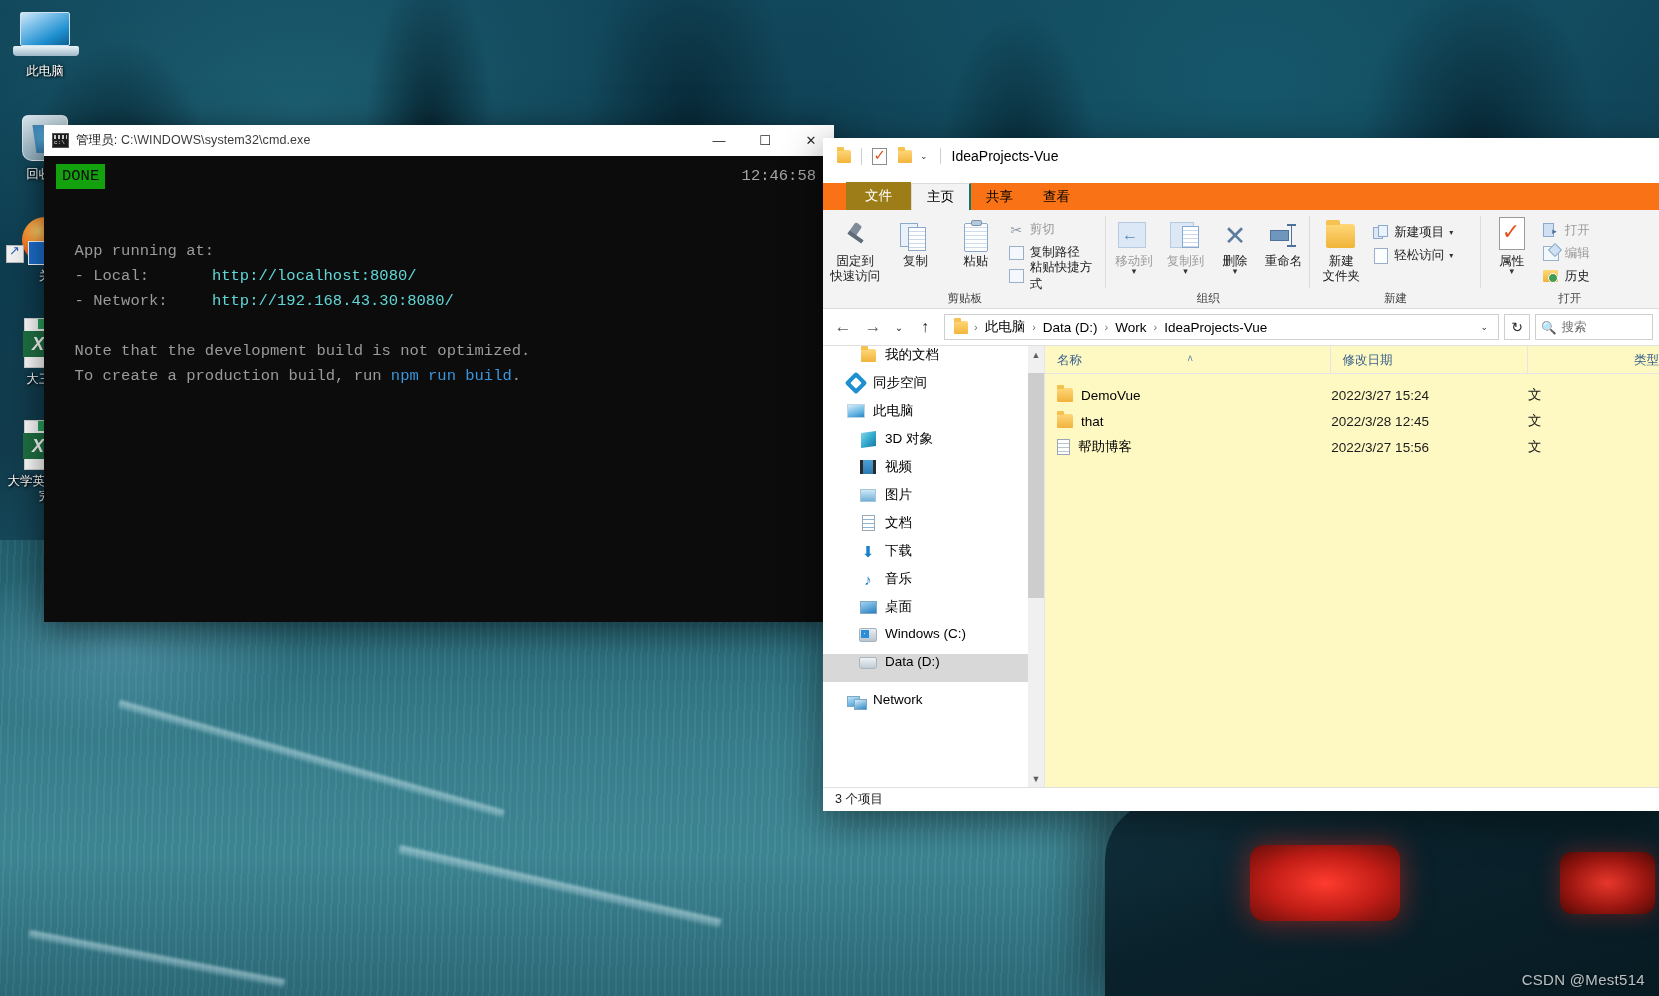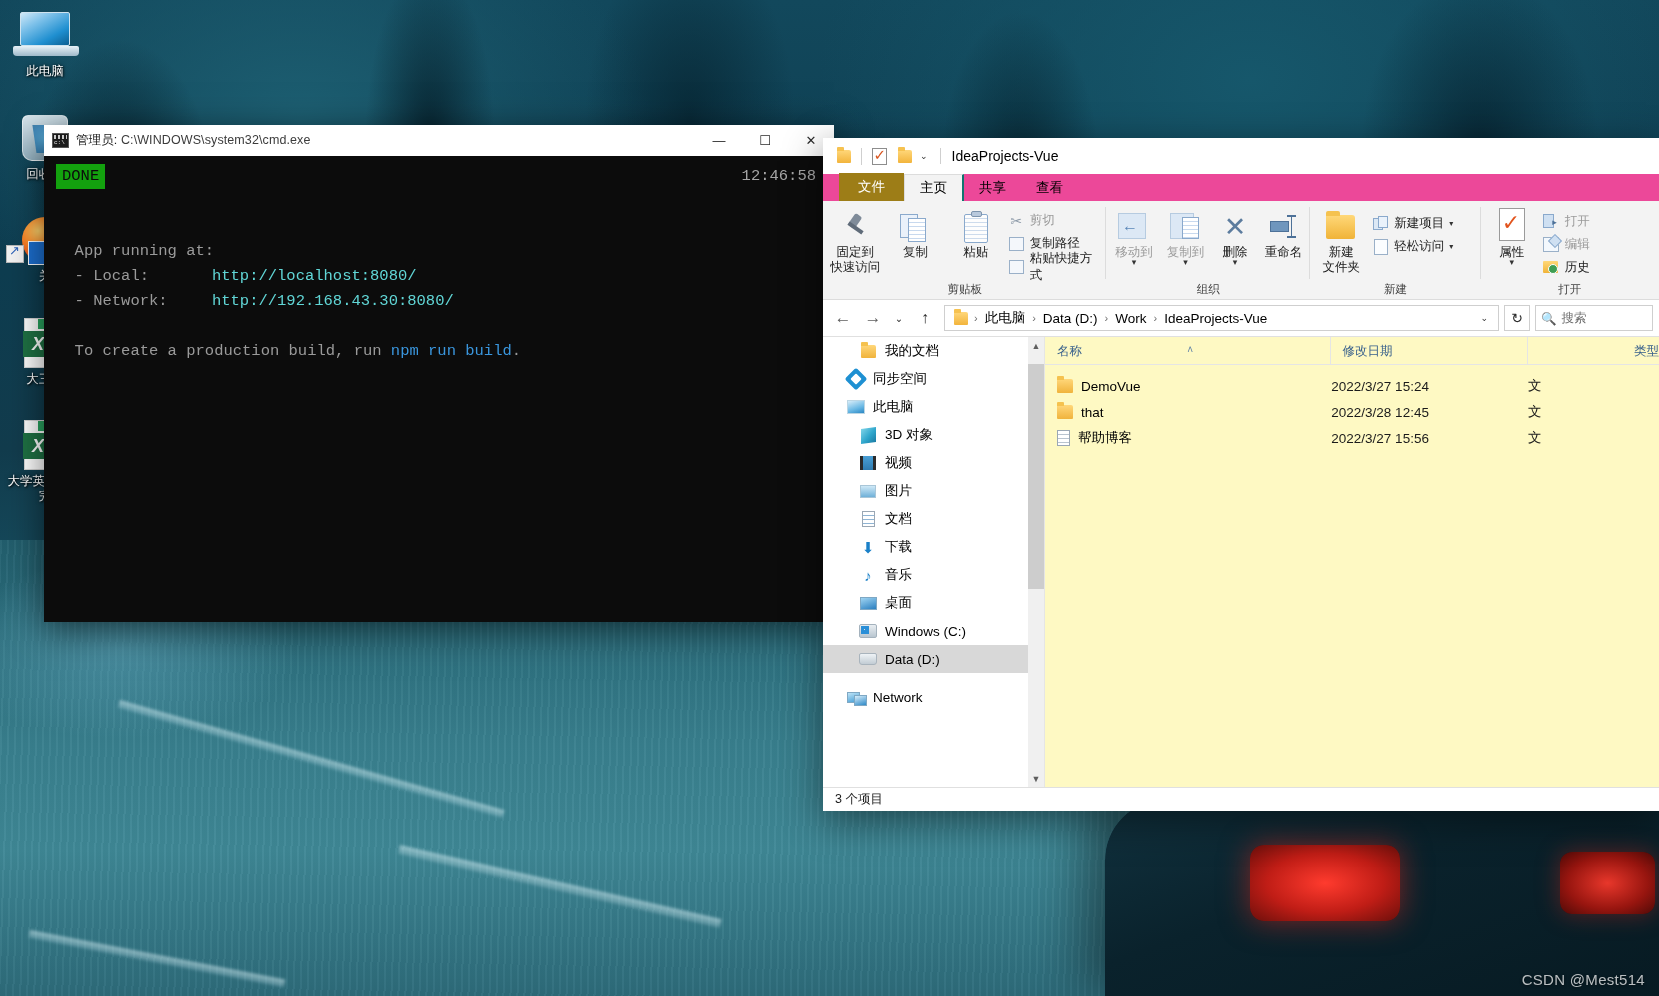--- a/index.html
+++ b/index.html
@@ -196,21 +196,21 @@
   .chk-ico {
     width: 15px; height: 17px; border: 1px solid #8d8d8d; position: relative; background:#fff;
   }
   .chk-ico:after {
     content:'✓'; position:absolute; left:1px; top:-3px; font-size: 15px; color:#d9541e; font-weight:bold;
   }
   .dd-caret { font-size: 9px; color: #333; padding: 0 2px; }
   .exp-title-text { font-size: 14px; color: #000; margin-left: 10px;
     padding-left: 11px; border-left: 1px solid #cfcfcf; line-height: 16px; }
 
-  .exp-tabs { height: 27px; background: #ec4899; display: flex; align-items: flex-end; padding-left: 16px; }
+  .exp-tabs { height: 27px; background: #f97316; display: flex; align-items: flex-end; padding-left: 23px; margin-top: 9px; }
   .exp-tab {
     padding: 4px 15px 5px; font-size: 13.5px; color: #000; line-height: 17px;
   }
   .exp-tab.file { background: #9d7d17; color: #fff; padding: 5px 19px 6px; }
   .exp-tab.active { background: #f3f3f3; border-top: 1px solid #dcdcdc;
     border-left: 1px solid #dcdcdc; border-right: 2px solid #0f766e; }
 
   .ribbon {
     height: 99px; background: #f3f3f3; border-bottom: 1px solid #dcdcdc;
     display: flex; align-items: stretch; overflow: hidden; position: relative;
@@ -315,21 +315,21 @@
     overflow:hidden;
   }
 
   
   .exp-body { flex: 1; display: flex; border-top: 1px solid #e0e0e0; overflow: hidden; }
   .navpane {
     width: 222px; background: #fff; position: relative; overflow: hidden;
     border-right: 1px solid #e5e5e5;
   }
   .nav-item {
-    height: 28px; display: flex; align-items: center; gap: 8px; padding-left: 24px;
+    height: 28px; display: flex; align-items: flex-start; gap: 8px; padding-left: 24px;
     font-size: 13.5px; color: #000;
   }
   .nav-item.indent { padding-left: 36px; }
   .nav-item.selected { background: #d8d8d8; }
   .nav-ico { width: 18px; height: 18px; display:flex; align-items:center; justify-content:center; flex:0 0 auto; }
   .folder-sm { width: 15px; height: 13px; position: relative;
     background: linear-gradient(180deg,#ffd77a,#f0b33c); border-radius: 1px 2px 1px 1px; }
   .folder-sm:before { content:''; position:absolute; left:0; top:-3px; width:7px; height:4px;
     background:#f5c24f; border-radius:1px 1px 0 0; }
   .ico-sync { width:16px;height:16px; background:#1e90d2; transform: rotate(45deg); border-radius:2px; position:relative;}
@@ -479,20 +479,23 @@
       <div class="row">
         <span class="grey">  - Local:   </span>
         <span class="lcyan">http://localhost:8080/</span>
       </div>
       <div class="row">
         <span class="grey">  - Network: </span>
         <span class="lcyan">http://192.168.43.30:8080/</span>
       </div>
       <div class="spacer"></div>
       <div class="row">
+        <span class="grey">  Note that the development build is not optimized.</span>
+      </div>
+      <div class="row">
         <span class="grey">  To create a production build, run </span>
         <span class="cyan">npm run build</span>
         <span class="grey">.</span>
       </div>
       <div class="scroll-edge"></div>
     </div>
   </div>
 
   <div id="explorer">
 

